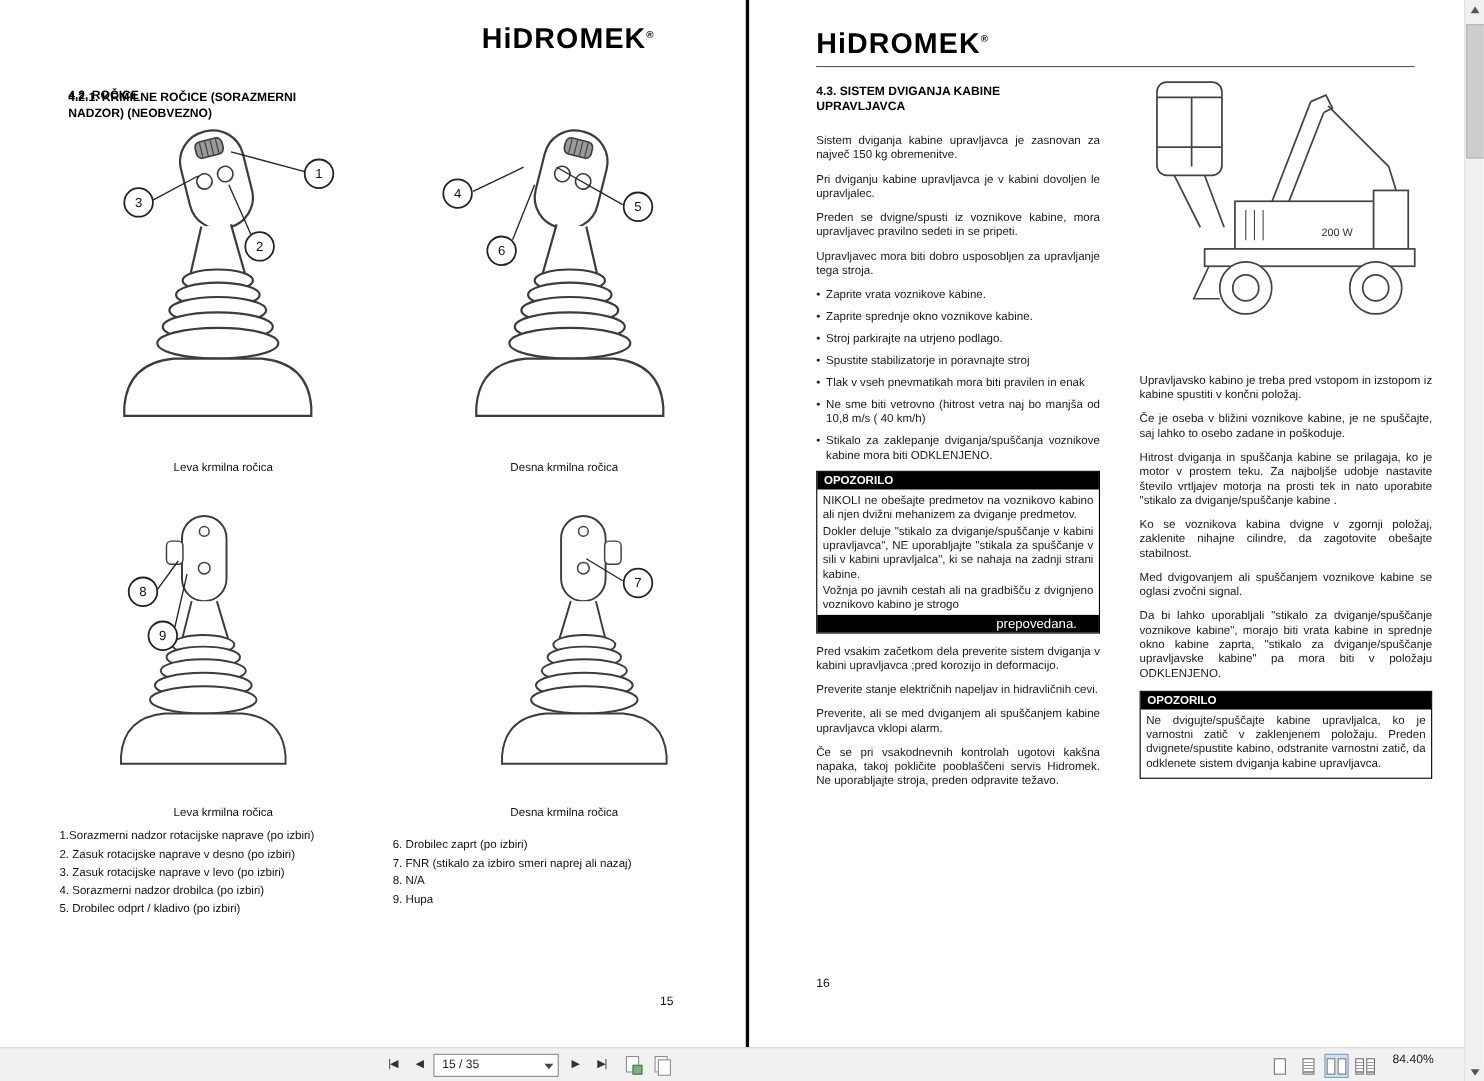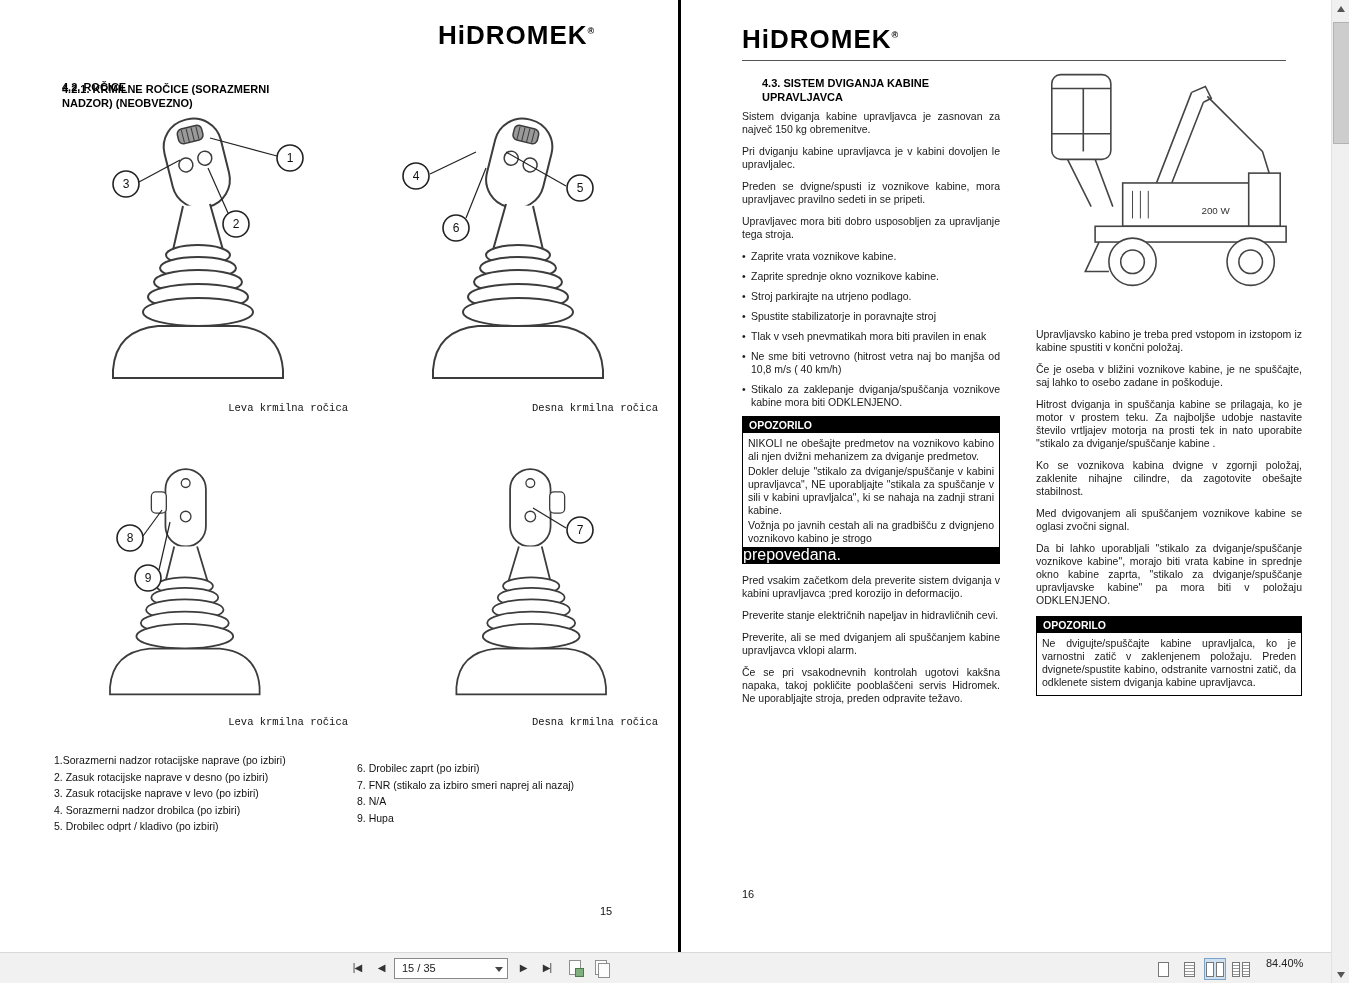--- a/index.html
+++ b/index.html
@@ -15,33 +15,33 @@
   .logo { position:absolute; font-weight:bold; font-size:26px; letter-spacing:1px; color:#000; white-space:nowrap; }
   .logo .reg { font-size:9px; vertical-align:super; font-weight:bold; }
   .logo-rule { position:absolute; height:1px; background:#555; }
 
   .h-sec { position:absolute; font-size:11px; font-weight:bold; line-height:14px; color:#000; }
 
   .para   { font-size:10.5px; line-height:13px; text-align:justify; margin:0 0 9px 0; }
   .bullet { position:relative; padding-left:9px; font-size:10.5px; line-height:13px; text-align:justify; margin:0 0 7px 0; }
   .bullet::before { content:"•"; position:absolute; left:0; top:0; }
 
-  .colflow { position:absolute; }
-
-  .caption { font-size:10.5px; text-align:right; margin-top:2px; color:#111;font-family:Liberation Mono, monospace; }
+  .colflow { position:absolute;margin-top:12px; }
+
+  .caption { font-size:10.5px; text-align:center; margin-top:18px; color:#111; }
   .fig { position:absolute; width:290px; }
 
   .legend { position:absolute; font-size:10.5px; line-height:16.5px; color:#111; }
   .pagenum { position:absolute; font-size:11px; color:#111;text-align:center; }
 
   .warn { border:1.5px solid #000; margin:2px 0 10px 0; }
   .warn-title { background:#000; color:#fff; font-weight:bold; font-size:10.5px; padding:2px 6px; }
   .warn-body { padding:4px 5px 0 5px; }
   .wp { font-size:10.5px; line-height:13px; text-align:justify; margin:0 0 2px 0; }
-  .winv { background:#000; color:#fff; font-size:16px; line-height:14px; padding:1px 0; margin:0 -5px 0 -5px; }
+  .winv { background:#000; color:#fff; font-size:12px; line-height:14px; padding:1px 20px; margin:0 -5px 0 -5px;text-align:right; }
   .cc { fill:#fff; stroke:#222; stroke-width:1.6; }
   .cl { stroke:#222; stroke-width:1.2; }
   .ct { font-size:12px; fill:#111; }
 
   
   .toolbar { position:absolute; left:0; bottom:0; width:1332px; height:30px; background:#f1f1f1; border-top:1px solid #d9d9d9; }
   .tb-btn { position:absolute; top:5px; width:22px; height:20px; text-align:center; font-size:10px; line-height:20px;
             color:#333; cursor:default; letter-spacing:-1px; }
   .page-box { position:absolute; left:394px; top:5px; width:112px; height:19px; background:#fff; border:1px solid #8a8a8a;
               font-size:11px; line-height:19px; }
@@ -210,21 +210,21 @@
   </div>
 
   <div class="divider"></div>
 
   <div class="page page-right">
     <div class="logo" style="left:34px; top:24px;">
       <span>HiDROMEK</span><span class="reg">®</span>
     </div>
     <div class="logo-rule" style="left:34px; top:60px; width:544px;"></div>
 
-    <div class="h-sec" style="left:34px; top:76px; width:212px;margin-left:20px;">4.3. SISTEM DVIGANJA KABINE UPRAVLJAVCA</div>
+    <div class="h-sec" style="left:34px; top:76px; width:212px;">4.3. SISTEM DVIGANJA KABINE UPRAVLJAVCA</div>
 
     <div class="colflow" style="left:34px; top:110px; width:258px;">
       <div class="para">Sistem dviganja kabine upravljavca je zasnovan za največ 150 kg obremenitve.</div>
       <div class="para">Pri dviganju kabine upravljavca je v kabini dovoljen le upravljalec.</div>
       <div class="para">Preden se dvigne/spusti iz voznikove kabine, mora upravljavec pravilno sedeti in se pripeti.</div>
       <div class="para">Upravljavec mora biti dobro usposobljen za upravljanje tega stroja.</div>
       <div class="bullet">Zaprite vrata voznikove kabine.</div>
       <div class="bullet">Zaprite sprednje okno voznikove kabine.</div>
       <div class="bullet">Stroj parkirajte na utrjeno podlago.</div>
       <div class="bullet">Spustite stabilizatorje in poravnajte stroj</div>

